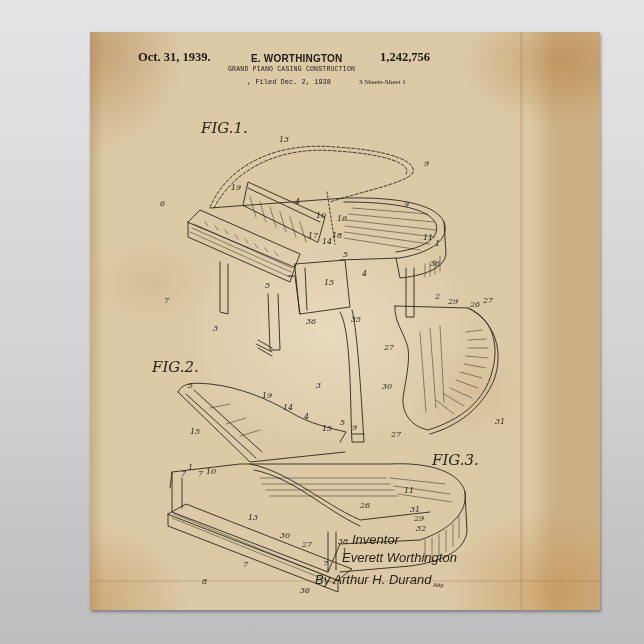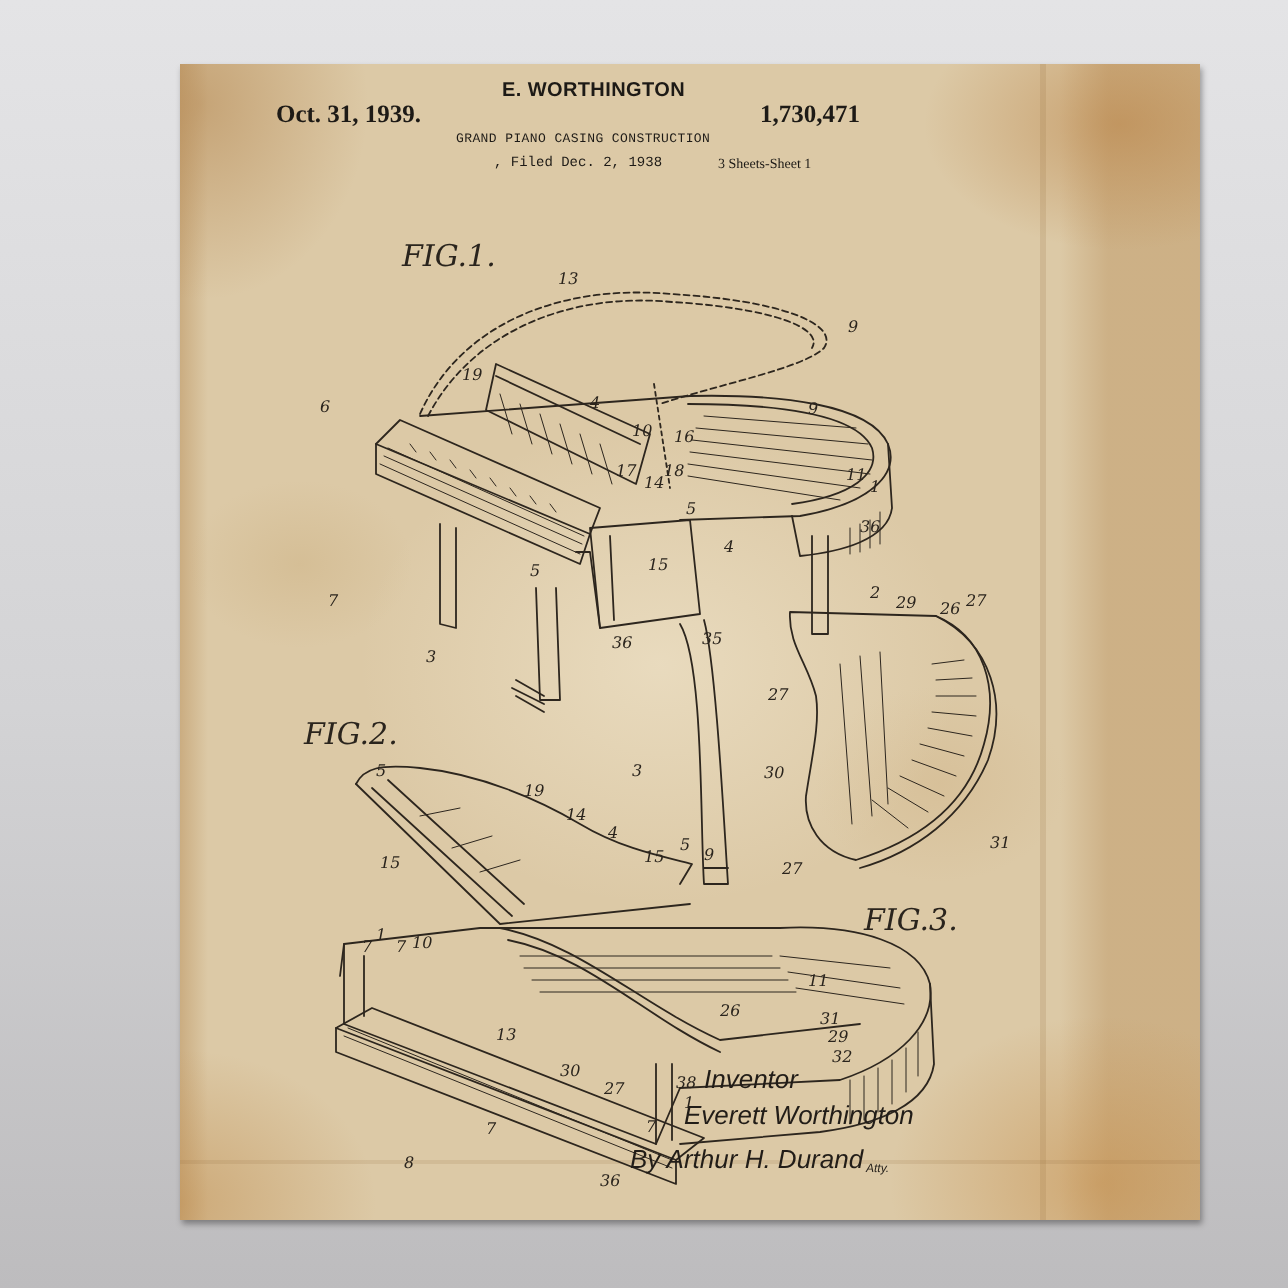--- a/index.html
+++ b/index.html
@@ -19,21 +19,21 @@
       radial-gradient(ellipse 90px 70px at 380px 360px, rgba(206,176,130,0.35), rgba(206,176,130,0) 70%),
       radial-gradient(ellipse 80px 60px at 60px 250px, rgba(200,170,120,0.35), rgba(200,170,120,0) 70%),
       linear-gradient(90deg, rgba(170,120,60,0.35) 0px, rgba(170,120,60,0) 14px, rgba(0,0,0,0) 440px, rgba(170,120,60,0.3) 464px),
       #dcc9a6;
     box-shadow: 1px 2px 3px rgba(0,0,0,0.35);
   }
   .fold-v { position: absolute; left: 430px; top: 0; width: 3px; height: 100%; background: rgba(150,110,60,0.18); }
   .fold-h { position: absolute; left: 0; top: 548px; width: 100%; height: 2px; background: rgba(150,110,60,0.15); }
   .hdr { position: absolute; color: #1d1a16; }
   .hdr-date { left: 48px; top: 18px; font-size: 12.5px; font-weight: bold; }
-  .hdr-inventor { left: 161px; top: 8px; font-size: 10px; font-weight: bold; font-family: "Liberation Sans", sans-serif; letter-spacing: 0.2px; }
+  .hdr-inventor { left: 161px; top: 21px; font-size: 10px; font-weight: bold; font-family: "Liberation Sans", sans-serif; letter-spacing: 0.2px; }
   .hdr-number { left: 290px; top: 18px; font-size: 12.5px; font-weight: bold; }
   .hdr-title { left: 138px; top: 34px; font-size: 6.5px; font-family: "Liberation Mono", monospace; letter-spacing: 0.2px; }
   .hdr-filed { left: 157px; top: 46px; font-size: 7px; font-family: "Liberation Mono", monospace; }
   .hdr-sheets { left: 269px; top: 46px; font-size: 7px; font-family: Liberation Serif, serif; }
   .drawing { position: absolute; left: 0; top: 0; width: 464px; height: 578px; }
   .script { position: absolute; color: #221d18; font-family: Liberation Sans, sans-serif; font-style: italic; }
   .inv-label { left: 262px; top: 500px; font-size: 13px; }
   .inv-name { left: 252px; top: 518px; font-size: 13px; }
   .attorney { left: 225px; top: 540px; font-size: 13px; }
   .atty-suffix { left: 343px; top: 550px; font-size: 6px; }
@@ -42,21 +42,21 @@
 </style>
 </head>
 <body>
 
 <div class="poster">
   <div class="fold-v"></div>
   <div class="fold-h"></div>
 
   <div class="hdr hdr-date">Oct. 31, 1939.</div>
   <div class="hdr hdr-inventor">E. WORTHINGTON</div>
-  <div class="hdr hdr-number">1,730,471</div>
+  <div class="hdr hdr-number">1,242,756</div>
   <div class="hdr hdr-title">GRAND PIANO CASING CONSTRUCTION</div>
   <div class="hdr hdr-filed">, Filed Dec. 2, 1938</div>
   <div class="hdr hdr-sheets">3 Sheets-Sheet 1</div>
 
   <svg class="drawing" viewBox="0 0 464 578" xmlns="http://www.w3.org/2000/svg">
     <g fill="none" stroke="#2d261e" stroke-width="0.9" stroke-linecap="round" stroke-linejoin="round">
 
       <g>
 
         <path d="M120,175 C140,130 190,110 245,115 C300,118 330,130 322,142 C312,152 270,160 240,170" stroke-dasharray="3,2"></path>

